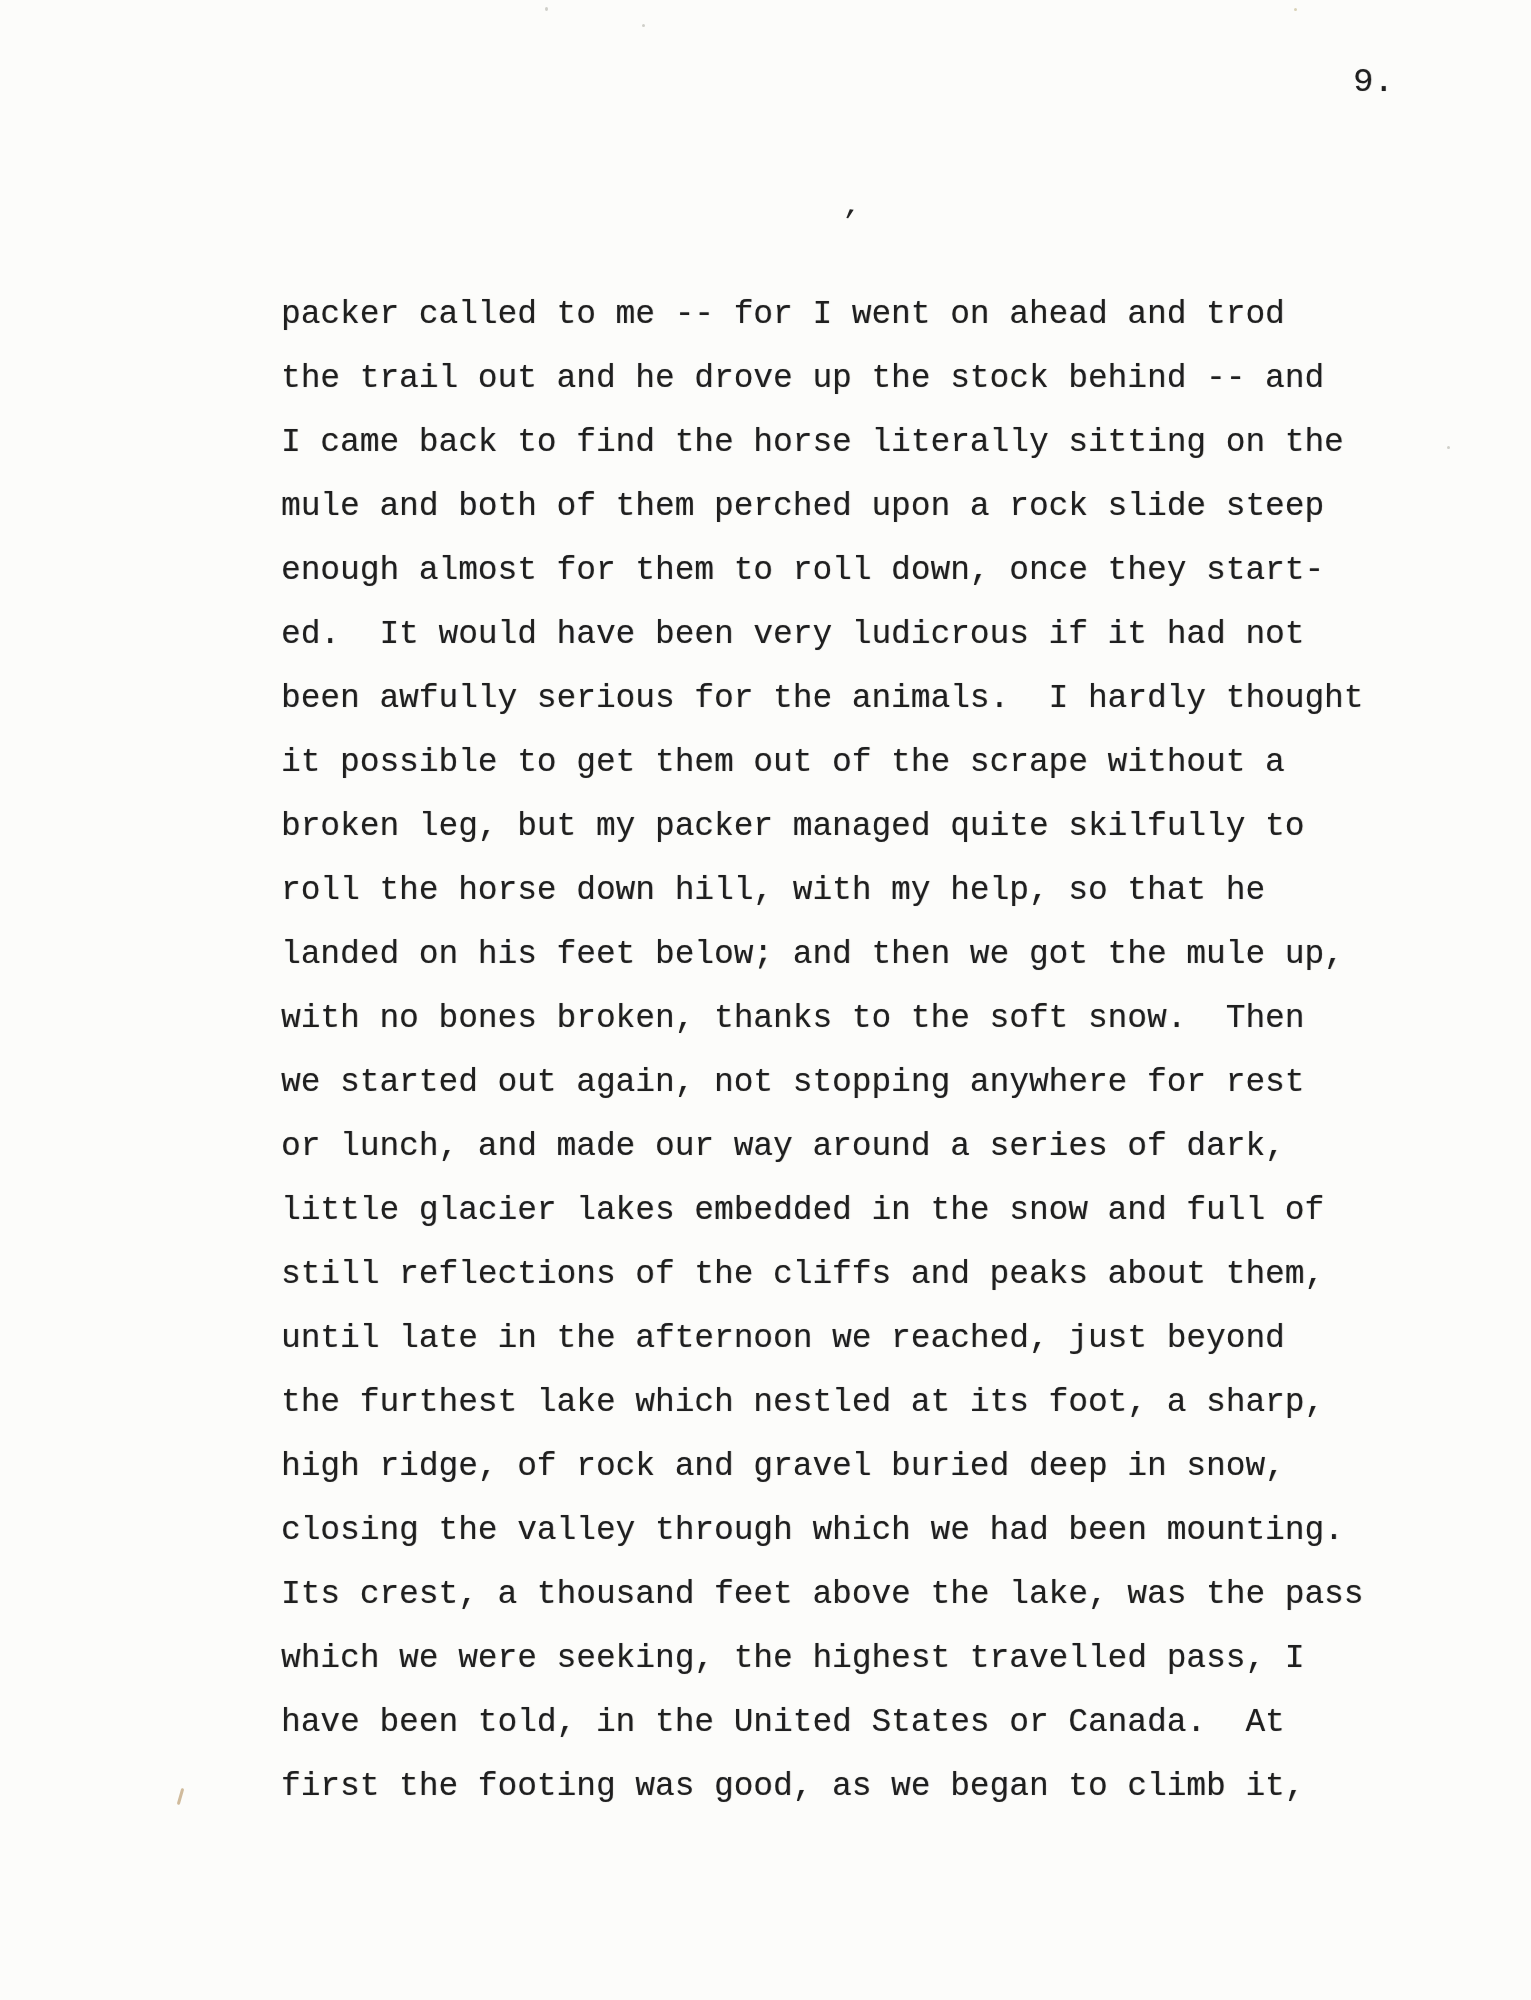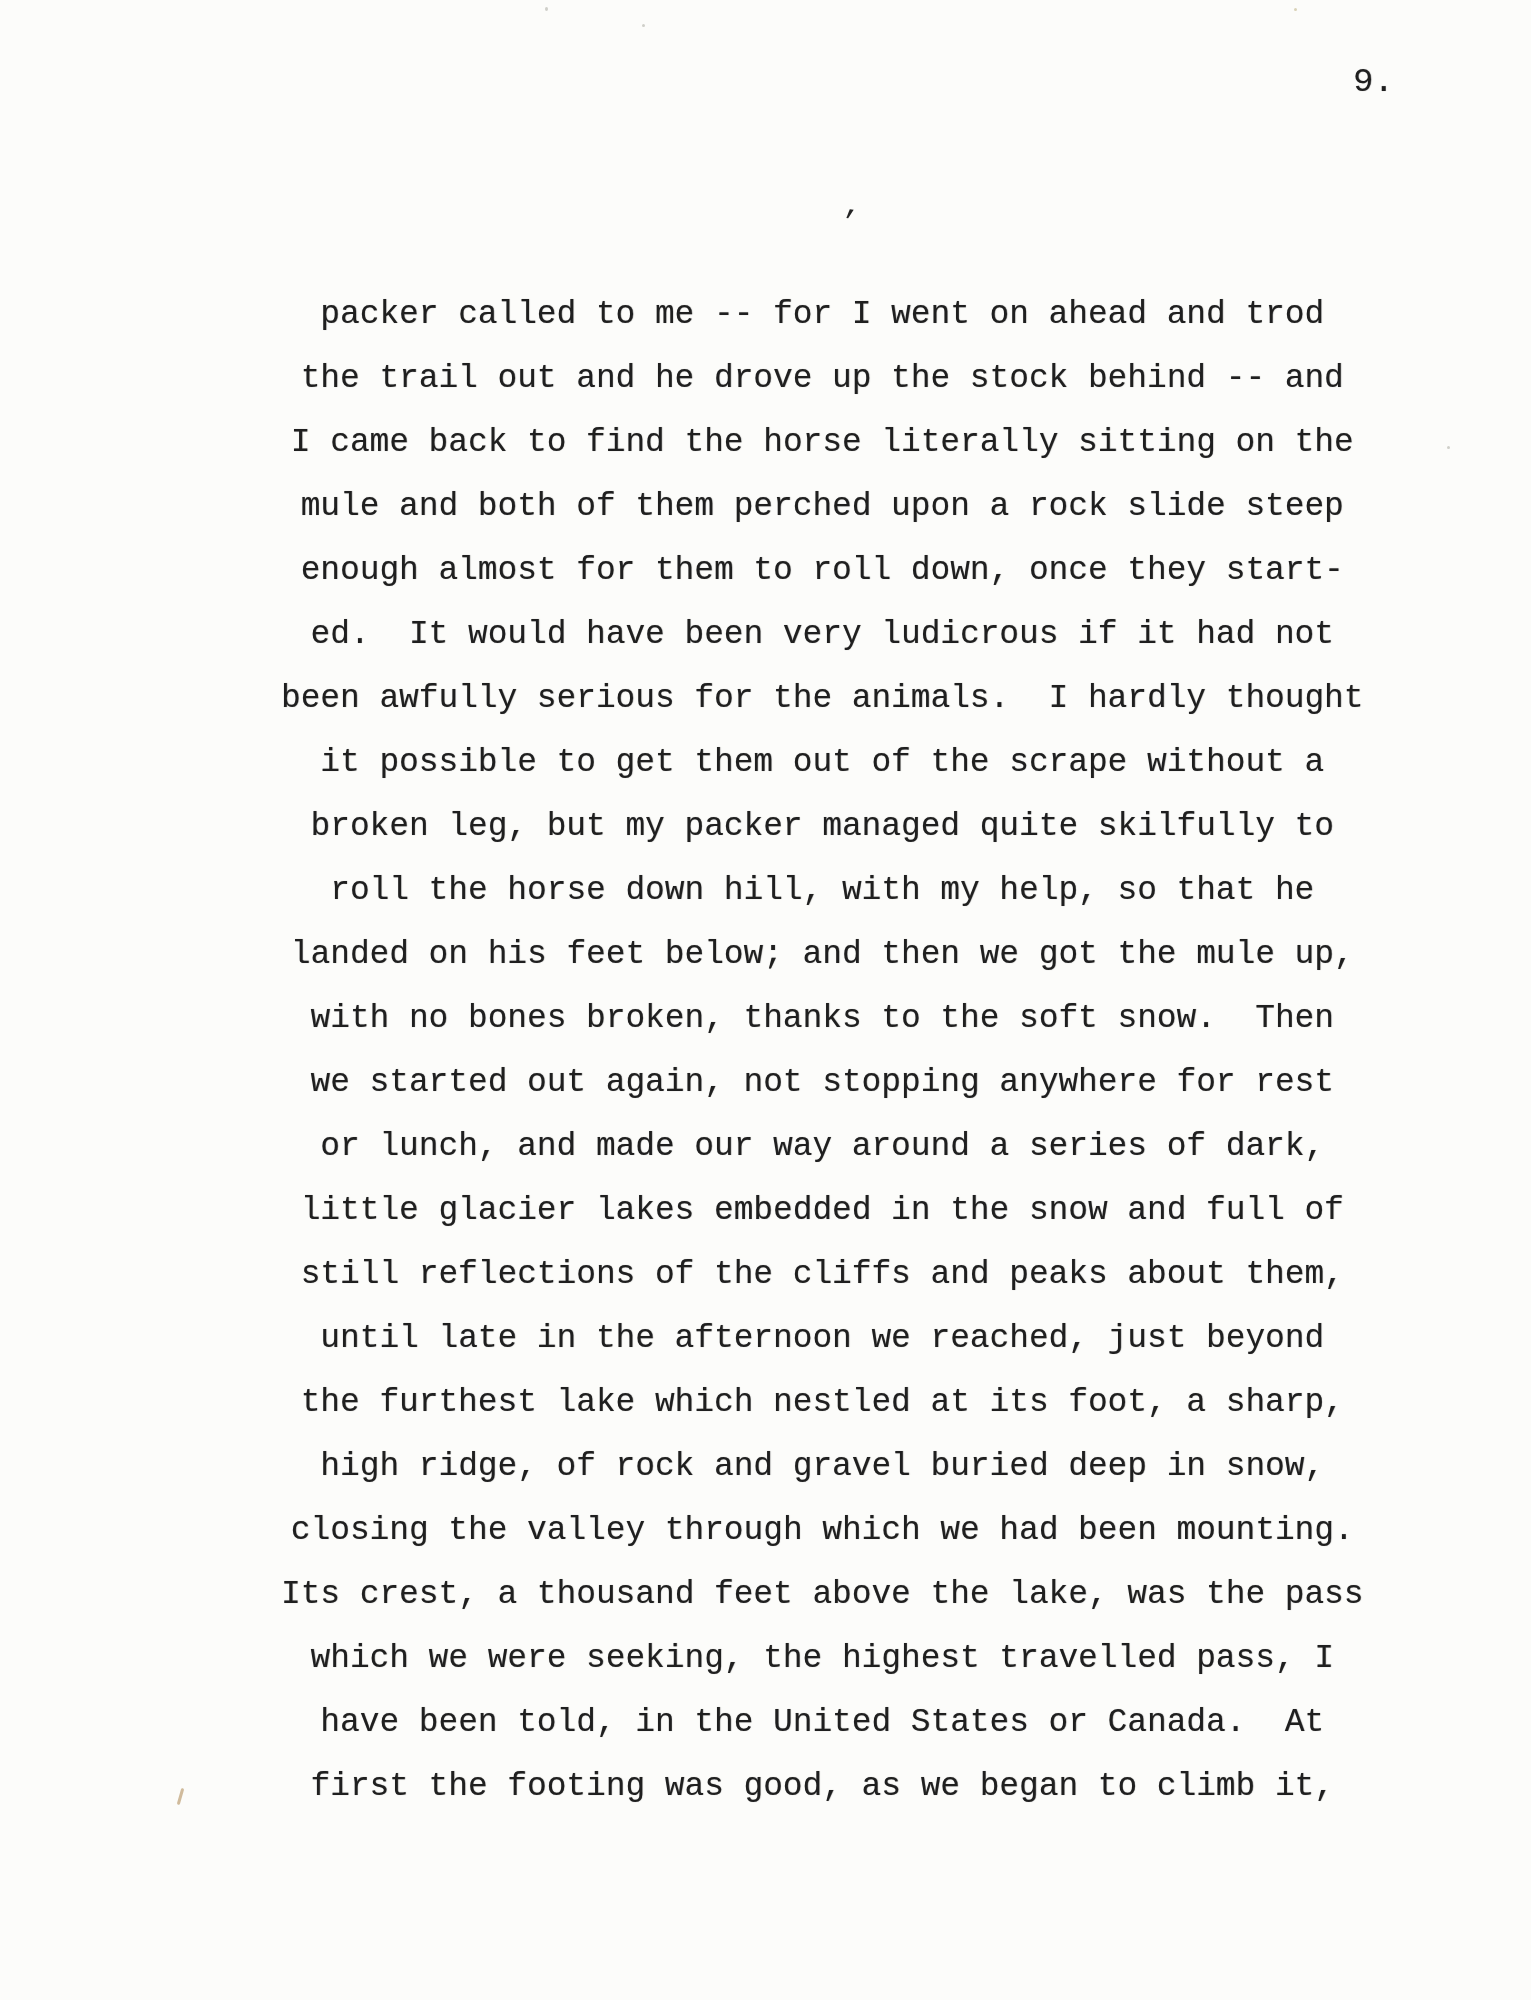--- a/index.html
+++ b/index.html
@@ -33,21 +33,20 @@
     left: 281px;
     top: 283px;
     font-size: 32.8px;
     line-height: 64px;
     white-space: pre;
     letter-spacing: 0;
     text-shadow: 0.4px 0.4px 0.8px rgba(25, 25, 25, 0.45);
   }
   .line {
     height: 64px;
-    text-align: center;
   }
   .stray-mark {
     position: absolute;
     left: 840px;
     top: 208px;
     font-size: 30px;
     line-height: 30px;
     color: #242424;
     transform: rotate(6deg);
   }

